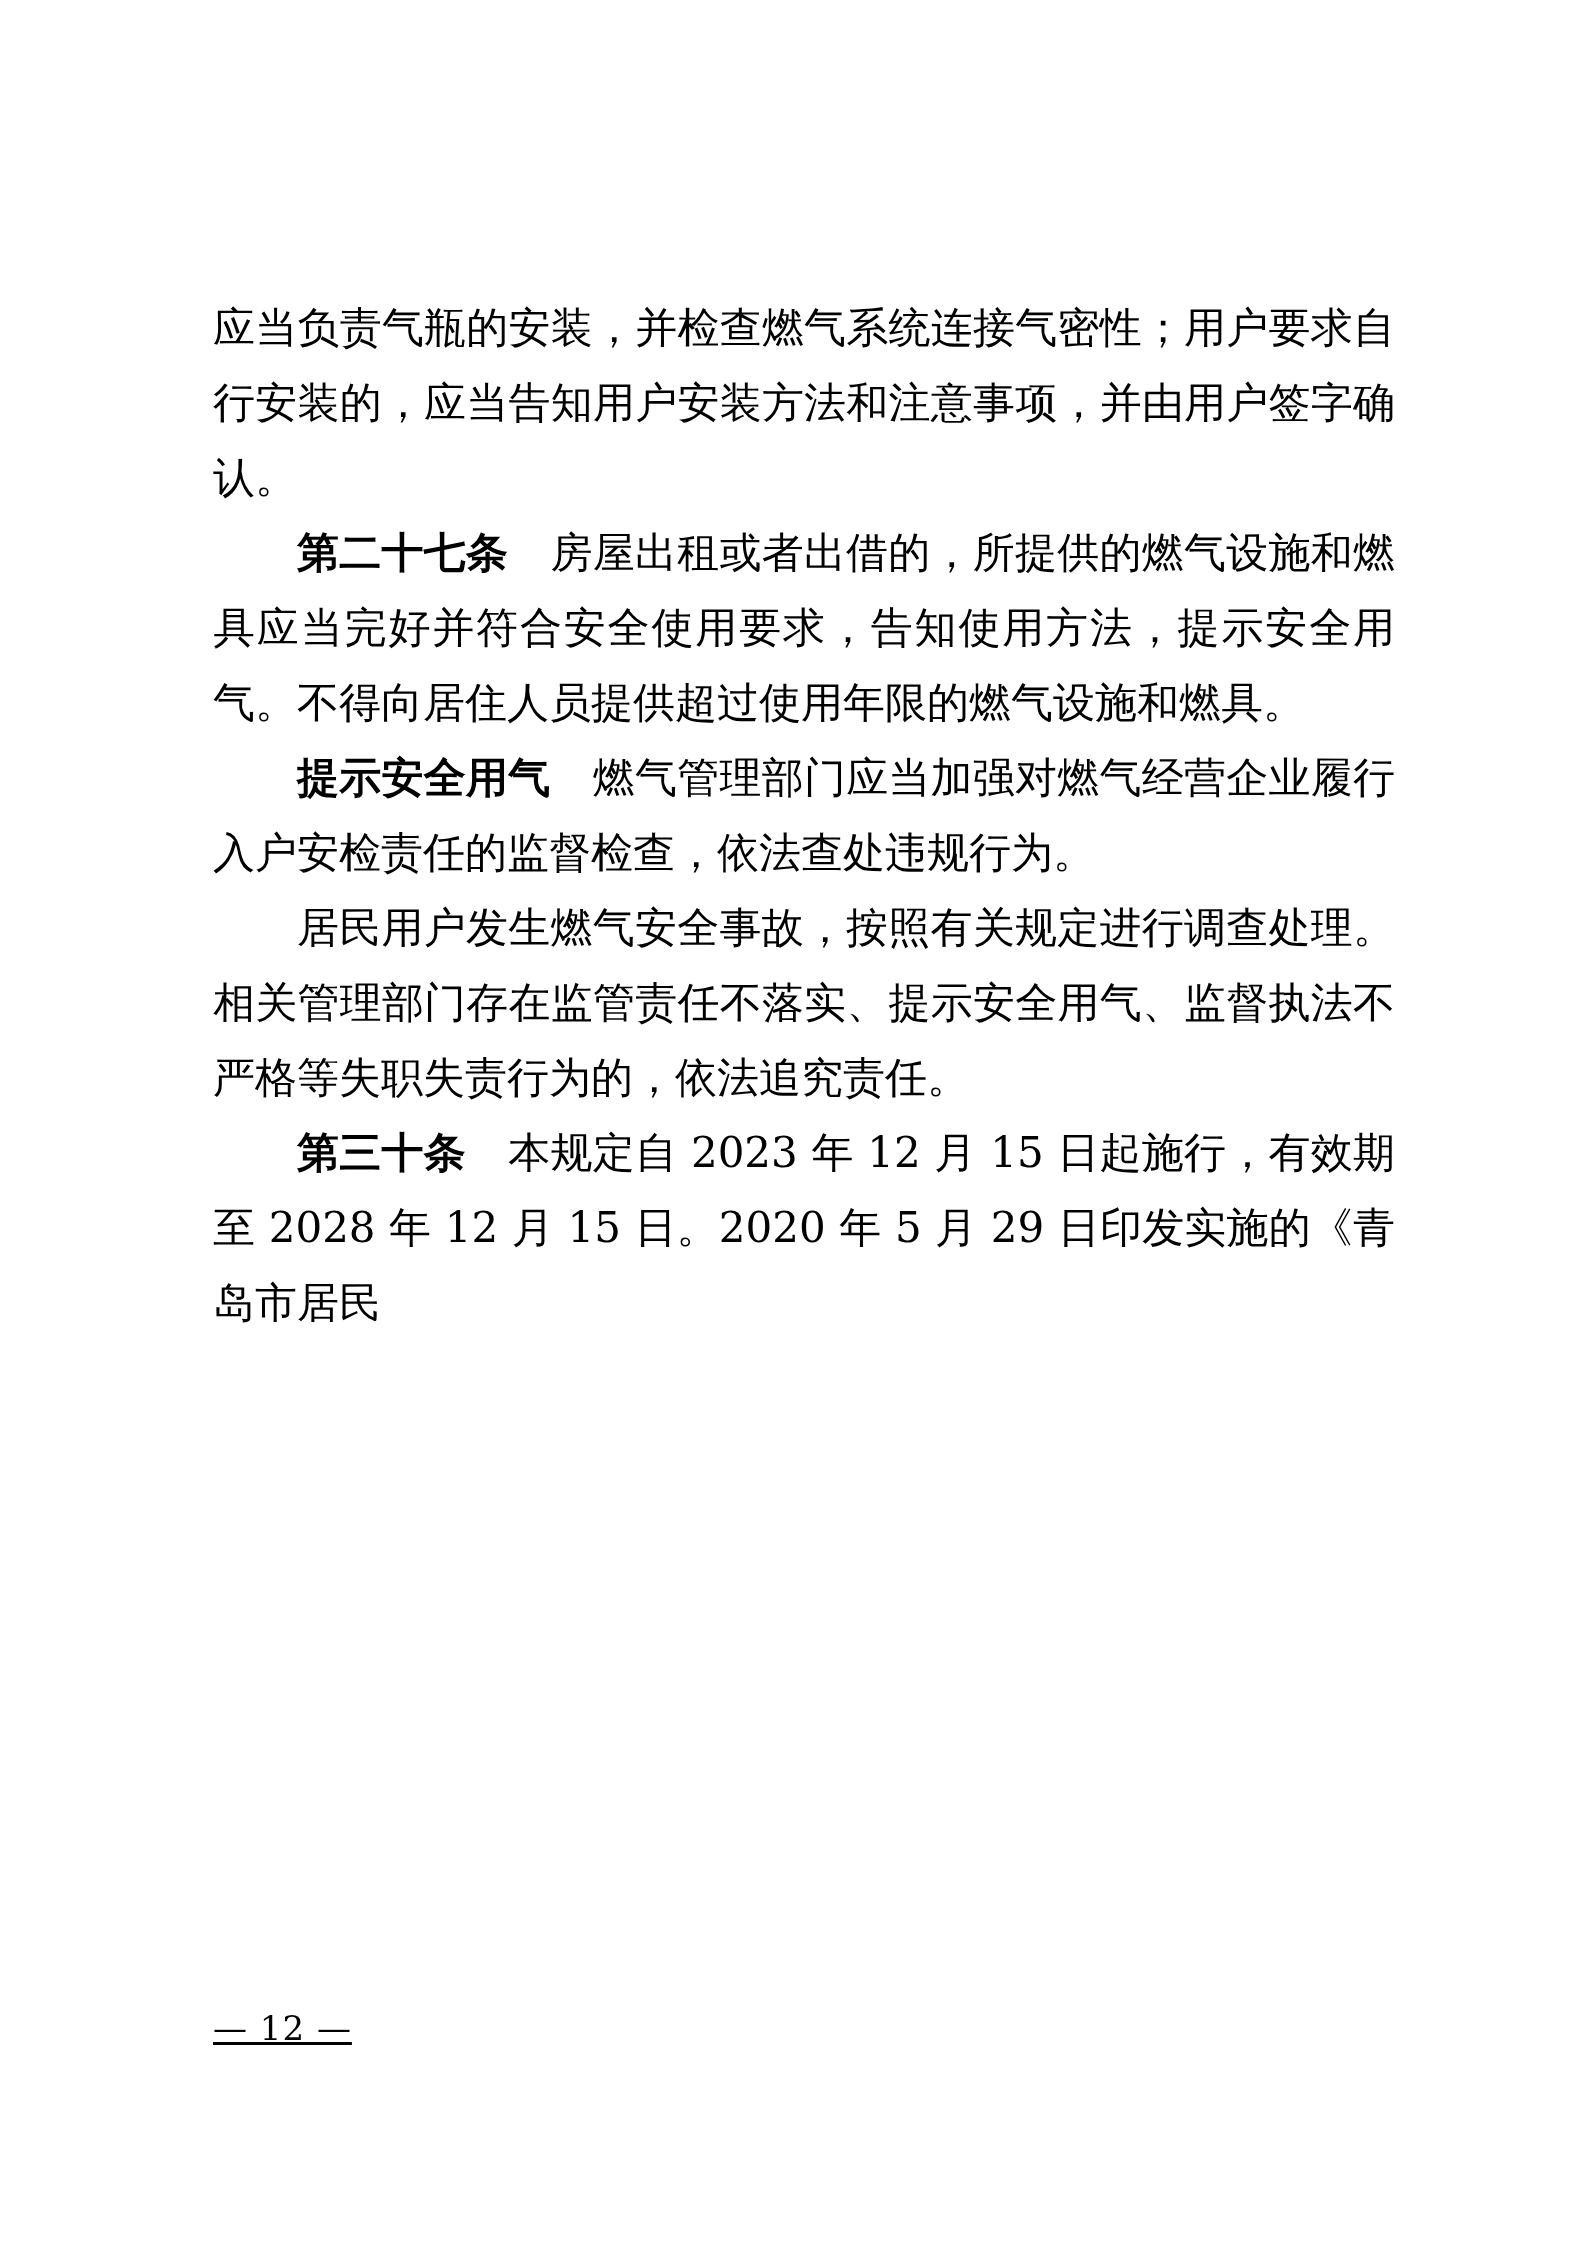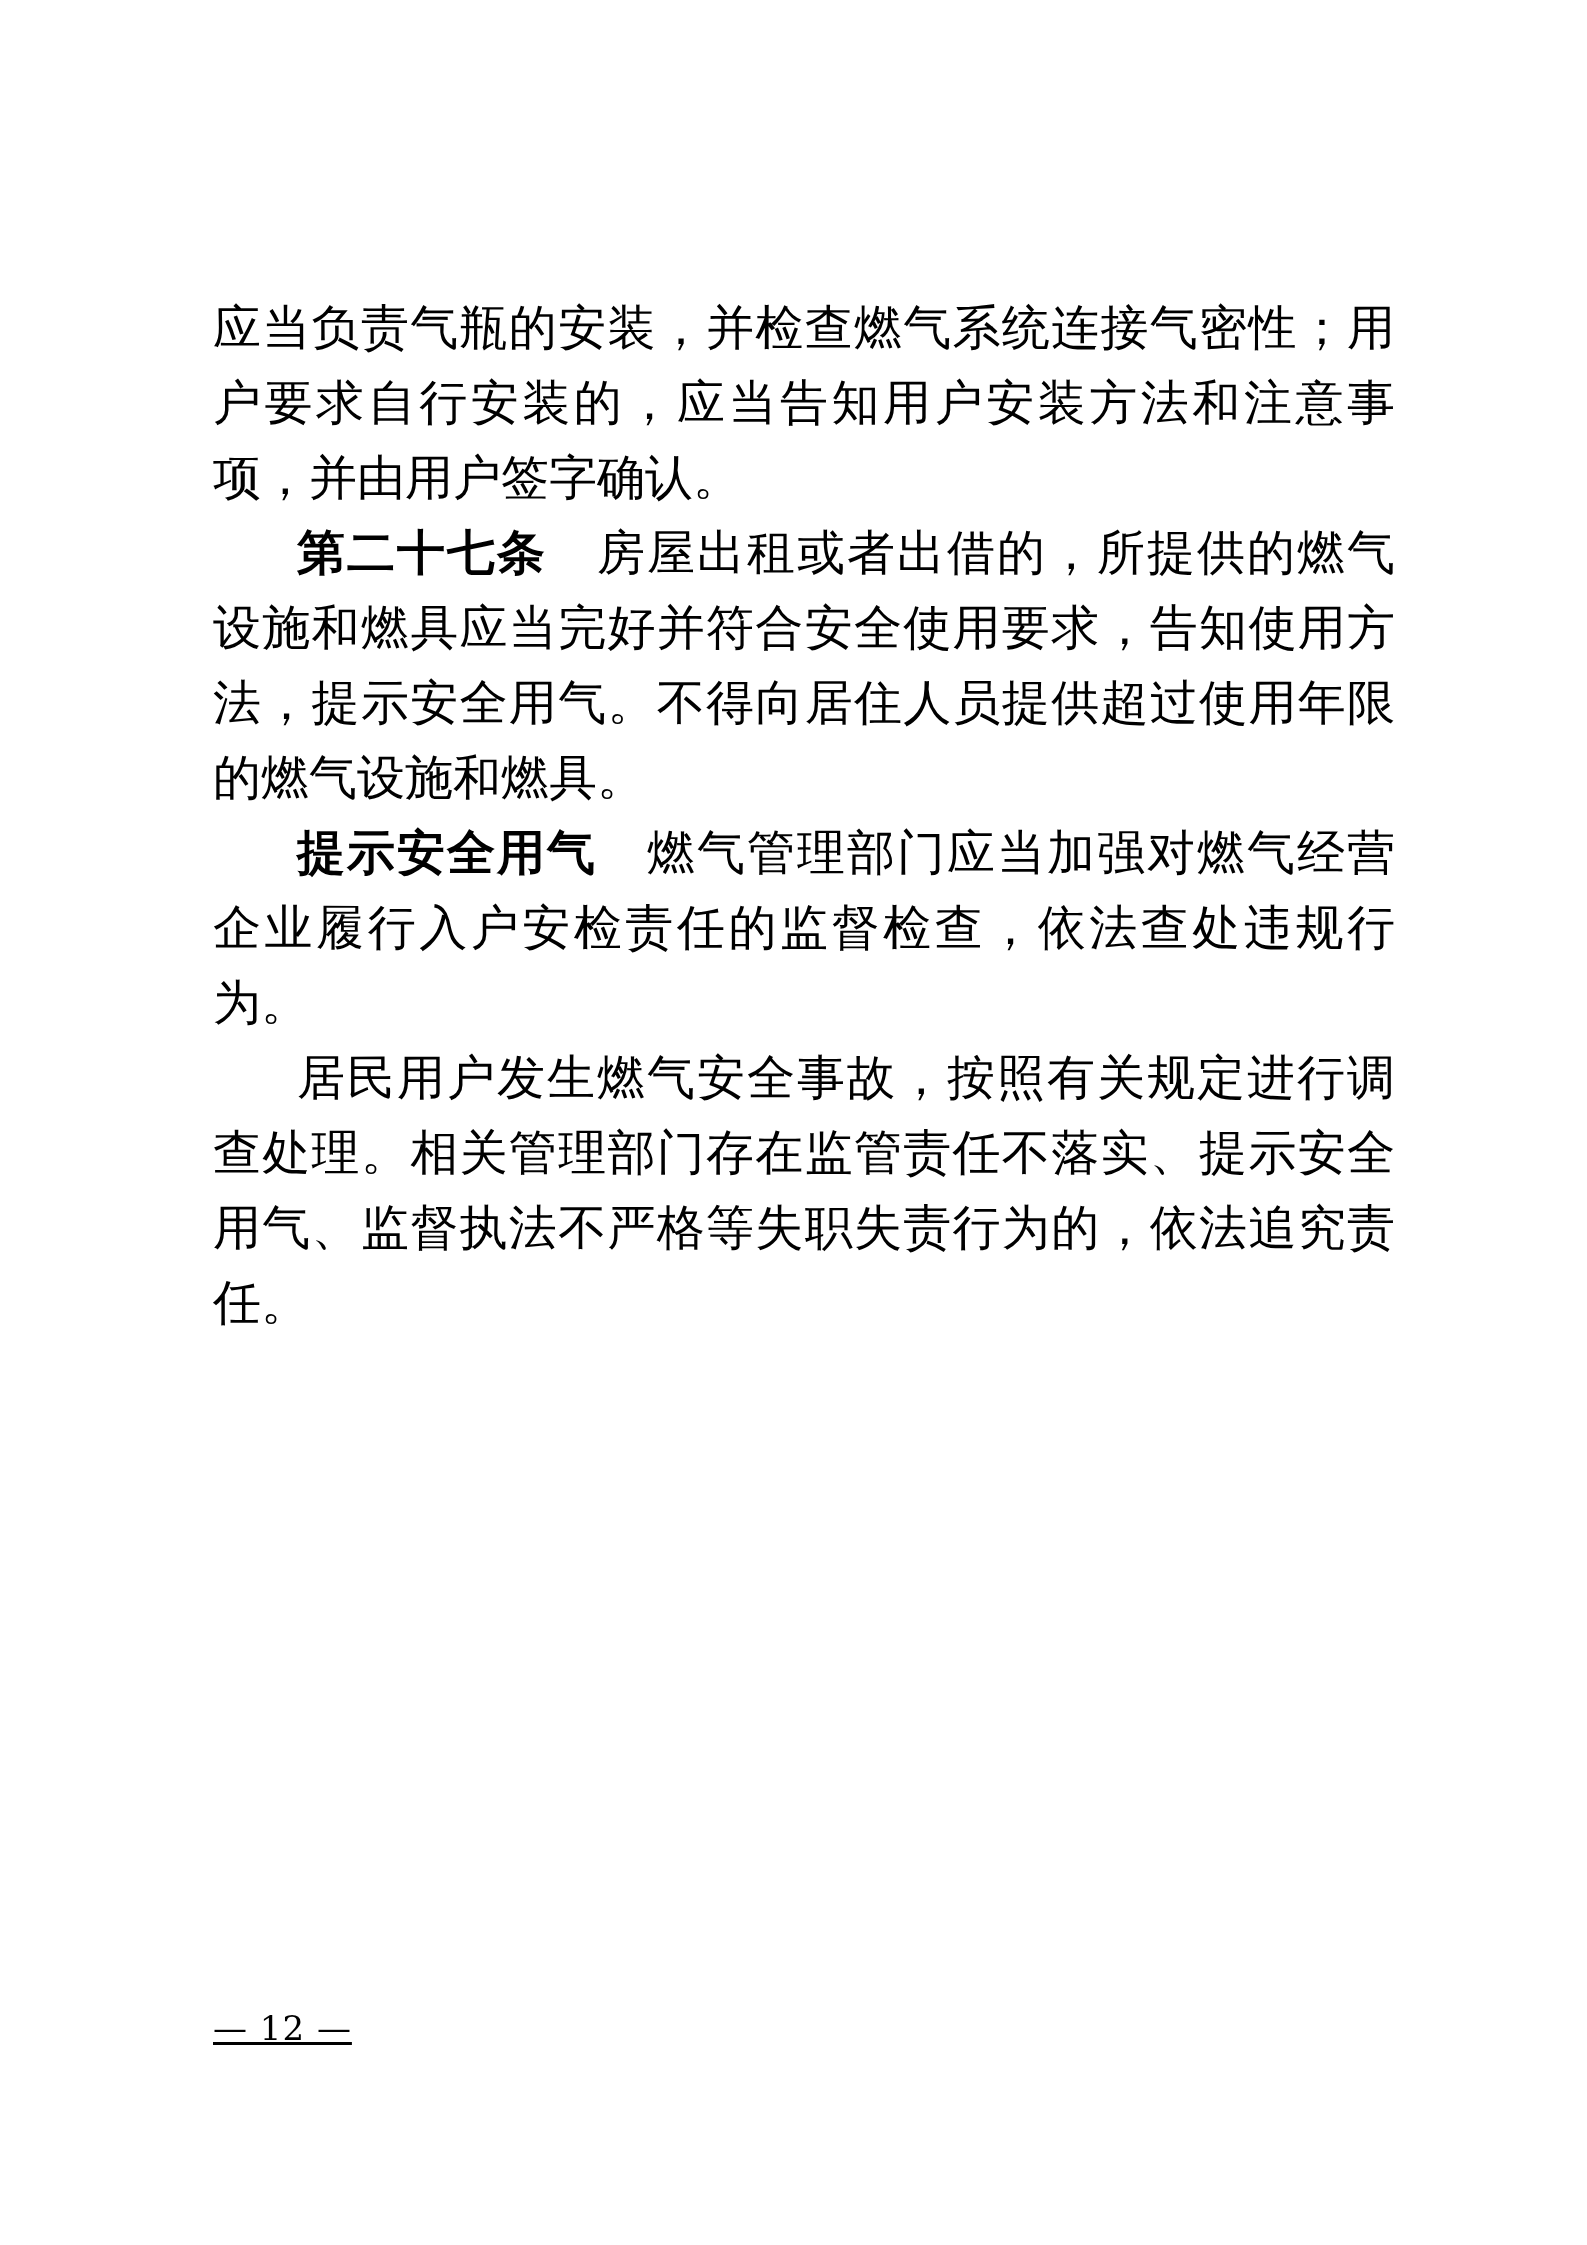--- a/index.html
+++ b/index.html
@@ -14,21 +14,21 @@
     background: #ffffff;
     overflow: hidden;
     font-family: "DejaVu Serif", serif;
     color: #000000;
   }
   .doc-body {
     position: absolute;
     left: 213px;
     top: 290px;
     width: 1182px;
-    font-size: 48px;
+    font-size: 42px;
     line-height: 75px;
     text-align: justify;
     text-justify: inter-ideograph;
     letter-spacing: 0px;
     color: #000000;
   }
   .para {
     margin: 0;
     padding: 0;
   }
@@ -54,15 +54,16 @@
 </style>
 </head>
 <body>
 
 <div class="page">
   <div class="doc-body" id="doc-body">
       <p class="para">应当负责气瓶的安装，并检查燃气系统连接气密性；用户要求自行安装的，应当告知用户安装方法和注意事项，并由用户签字确认。</p>
       <p class="para indent"><span class="article-lead">第二十七条</span>　房屋出租或者出借的，所提供的燃气设施和燃具应当完好并符合安全使用要求，告知使用方法，提示安全用气。不得向居住人员提供超过使用年限的燃气设施和燃具。</p>
       <p class="para indent"><span class="article-lead">提示安全用气</span>　燃气管理部门应当加强对燃气经营企业履行入户安检责任的监督检查，依法查处违规行为。</p>
       <p class="para indent">居民用户发生燃气安全事故，按照有关规定进行调查处理。相关管理部门存在监管责任不落实、提示安全用气、监督执法不严格等失职失责行为的，依法追究责任。</p>
+      <p class="para indent"><span class="article-lead">第三十条</span>　本规定自 2023 年 12 月 15 日起施行，有效期至 2028 年 12 月 15 日。2020 年 5 月 29 日印发实施的《青岛市居民</p>
     </div>
   <div class="footer">— 12 —</div>
 </div>
 
 </body></html>

